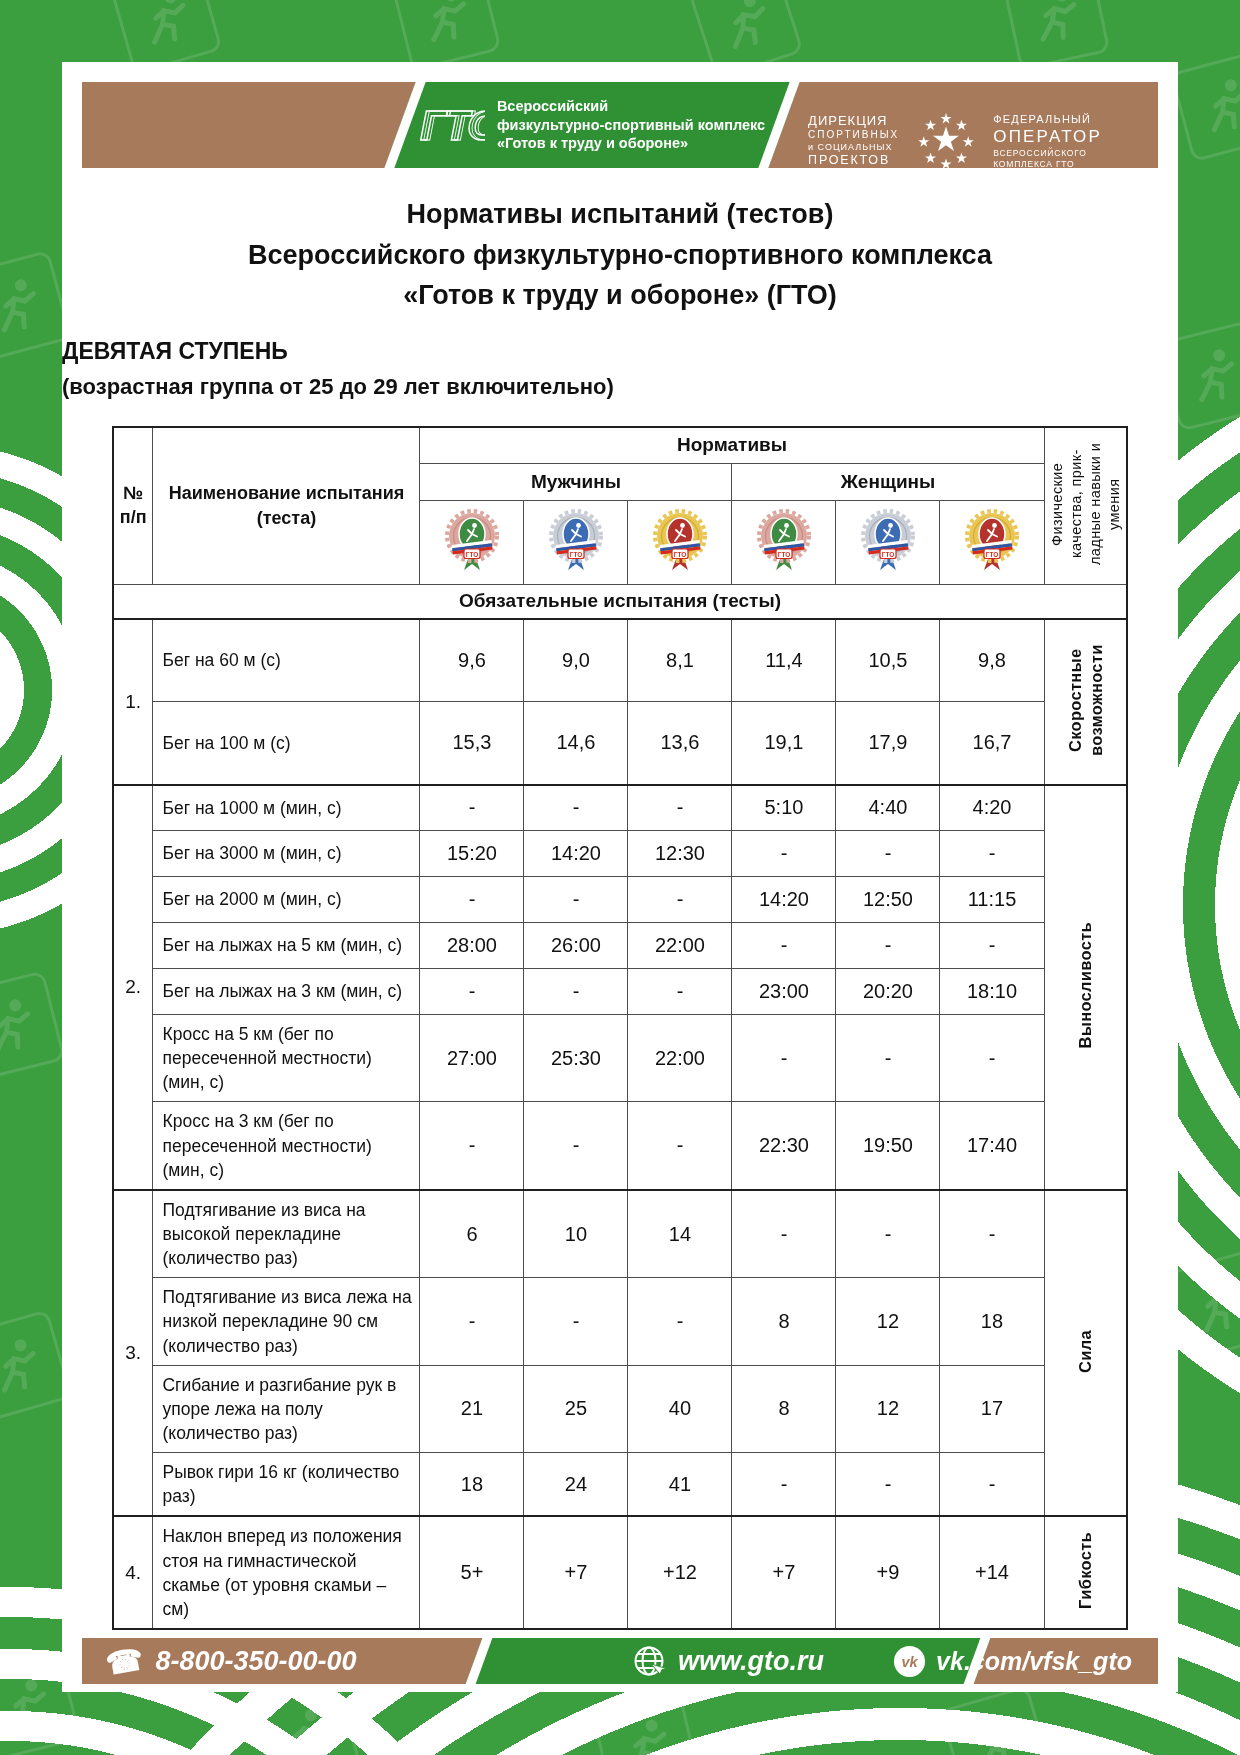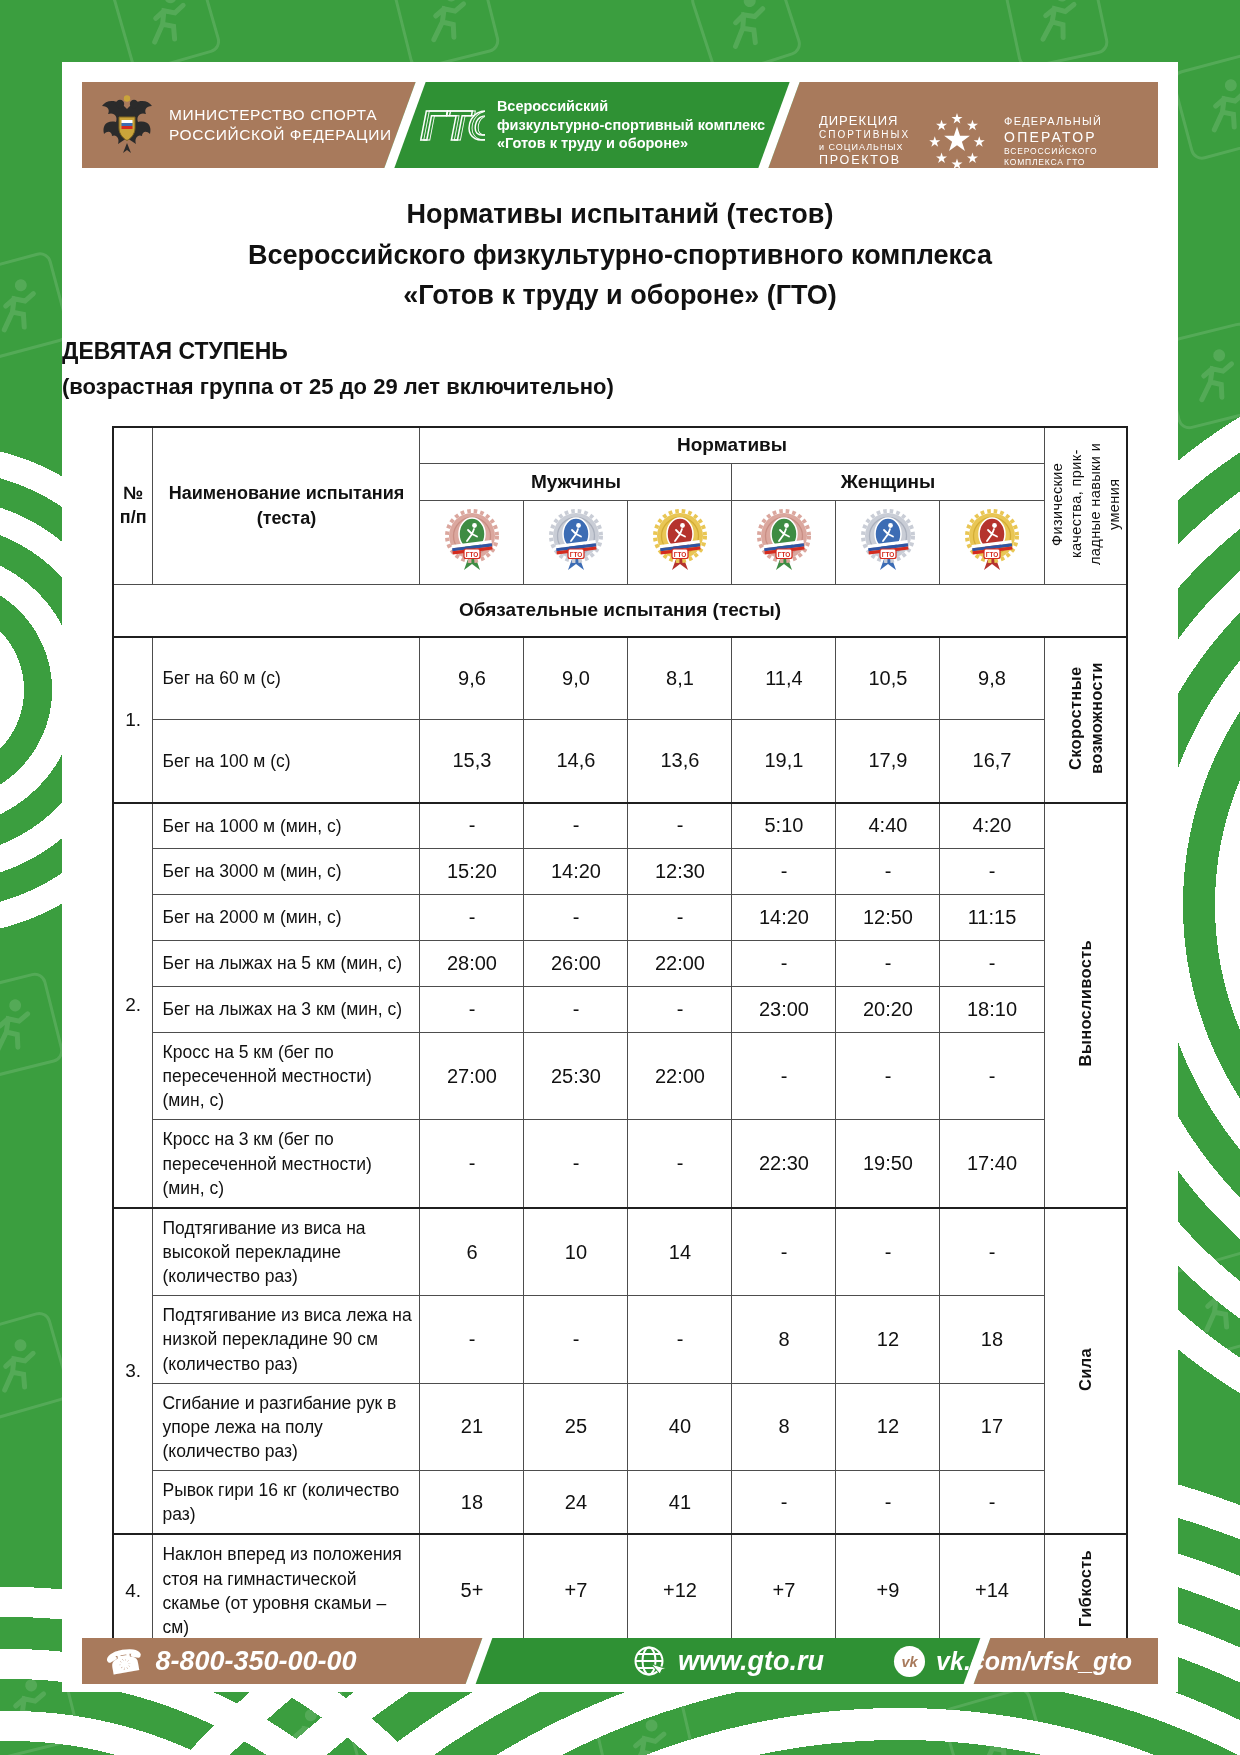--- a/index.html
+++ b/index.html
@@ -53,21 +53,21 @@
   }
   .gto-text { color:#fff; font-weight:bold; font-size:14.5px; line-height:1.3; }
   .band-right { position:absolute; right:56px; top:16px; height:100%; display:flex; align-items:center; gap:18px; }
   .dir-text { color:#fff; line-height:1.25; }
   .dir-text div:nth-child(1){ font-size:13px; letter-spacing:1px; }
   .dir-text div:nth-child(2){ font-size:10px; letter-spacing:2px; }
   .dir-text div:nth-child(3){ font-size:9px;  letter-spacing:1px; }
   .dir-text div:nth-child(4){ font-size:12.5px; letter-spacing:1.8px; }
   .op-text  { color:#fff; line-height:1.3; }
   .op-text div:nth-child(1){ font-size:11px; letter-spacing:1.2px; }
-  .op-text div:nth-child(2){ font-size:14px; letter-spacing:2.2px; }
+  .op-text div:nth-child(2){ font-size:17px; letter-spacing:2.2px; }
   .op-text div:nth-child(3){ font-size:8.5px; letter-spacing:0.8px; }
   .op-text div:nth-child(4){ font-size:8.5px; letter-spacing:0.8px; }
   
   .title-block { margin-top:132px; text-align:center; font-weight:bold; font-size:27px; line-height:1.5; }
   .stage { margin-top:22px; text-align:left; font-weight:bold; font-size:23px; }
   .stage-sub { margin-top:9px; text-align:left; font-weight:bold; font-size:22px; }
   
   table.standards {
     width:1016px; margin:26px auto 0;
     border-collapse:collapse; table-layout:fixed;
@@ -76,21 +76,21 @@
   table.standards th, table.standards td {
     border:1px solid #4d4d4d;
     vertical-align:middle;
   }
   th.h-corner { font-size:18px; line-height:1.3; }
   th.h-name { font-size:18px; line-height:1.4; }
   th.h-norm { height:37px; font-size:19px; }
   th.h-sex  { height:37px; font-size:19px; }
   td.medal-cell { height:84px; text-align:center; padding:4px 0; }
   td.band-row {
-    height:52px; text-align:center; font-weight:bold; font-size:19px;
+    height:34px; text-align:center; font-weight:bold; font-size:19px;
     border-top:2px solid #1f1f1f; border-bottom:2px solid #1f1f1f;
   }
   tr.group-start > td { border-top:2px solid #1f1f1f; }
   td.num-cell { text-align:center; font-size:19px; }
   td.name-cell { font-size:17.5px; line-height:1.38; padding:7px 6px 7px 9px; text-align:left; }
   td.value-cell { text-align:center; font-size:20px; height:46px; }
   tbody tr:nth-child(2) td, tbody tr:nth-child(3) td { height:83px; }
   .vert {
     writing-mode:vertical-rl; transform:rotate(180deg);
     display:inline-block; margin:0 auto;
@@ -207,37 +207,20 @@
         <use href="#runner-glyph"></use>
       </svg>
     </div>
   </div>
 
 <div class="arcs"></div>
 
 <div class="card">
 
   <div class="band">
-    <div class="ministry">
-      <svg width="58" height="64" viewBox="0 0 58 64">
-        <path d="M29 16 C19 5,8 7,4 13 C10 13,12 17,10 21 C16 19,20 23,18 29 C8 27,4 33,6 41 C10 37,14 39,14 43 C18 41,22 45,20 51 L29 45 L38 51 C36 45,40 41,44 43 C44 39,48 37,52 41 C54 33,50 27,40 29 C38 23,42 19,48 21 C46 17,48 13,54 13 C50 7,39 5,29 16 Z" fill="#2b2b2b"></path>
-        <circle cx="22" cy="11" r="4.2" fill="#2b2b2b"></circle>
-        <circle cx="36" cy="11" r="4.2" fill="#2b2b2b"></circle>
-        <circle cx="29" cy="5.5" r="3.2" fill="#caa43a"></circle>
-        <path d="M21 24 h16 v11 c0 6.5-4.5 10.5-8 12.5 c-3.5-2-8-6-8-12.5 Z" fill="#caa43a" stroke="#7e6420" stroke-width="1"></path>
-        <rect x="23.5" y="27" width="11" height="3" fill="#ffffff"></rect>
-        <rect x="23.5" y="30" width="11" height="3" fill="#3c6cb4"></rect>
-        <rect x="23.5" y="33" width="11" height="3" fill="#d52b1e"></rect>
-        <path d="M29 50 L25 60 L29 57 L33 60 Z" fill="#2b2b2b"></path>
-      </svg>
-      <div class="ministry-text">
-          <div>МИНИСТЕРСТВО СПОРТА</div>
-          <div>РОССИЙСКОЙ ФЕДЕРАЦИИ</div>
-        </div>
-    </div>
 
     <div class="band-green">
       <div class="band-green-inner">
         <svg width="66" height="54" viewBox="0 0 66 54">
           <text x="1" y="42" font-size="42" font-weight="bold" font-style="italic" fill="none" stroke="#ffffff" stroke-width="1.4" letter-spacing="-2">ГТО</text>
           <text x="4" y="42" font-size="42" font-weight="bold" font-style="italic" fill="none" stroke="#ffffff" stroke-width="0.8" letter-spacing="-2">ГТО</text>
         </svg>
         <div class="gto-text">
             <div>Всероссийский</div>
             <div>физкультурно-спортивный комплекс</div>

